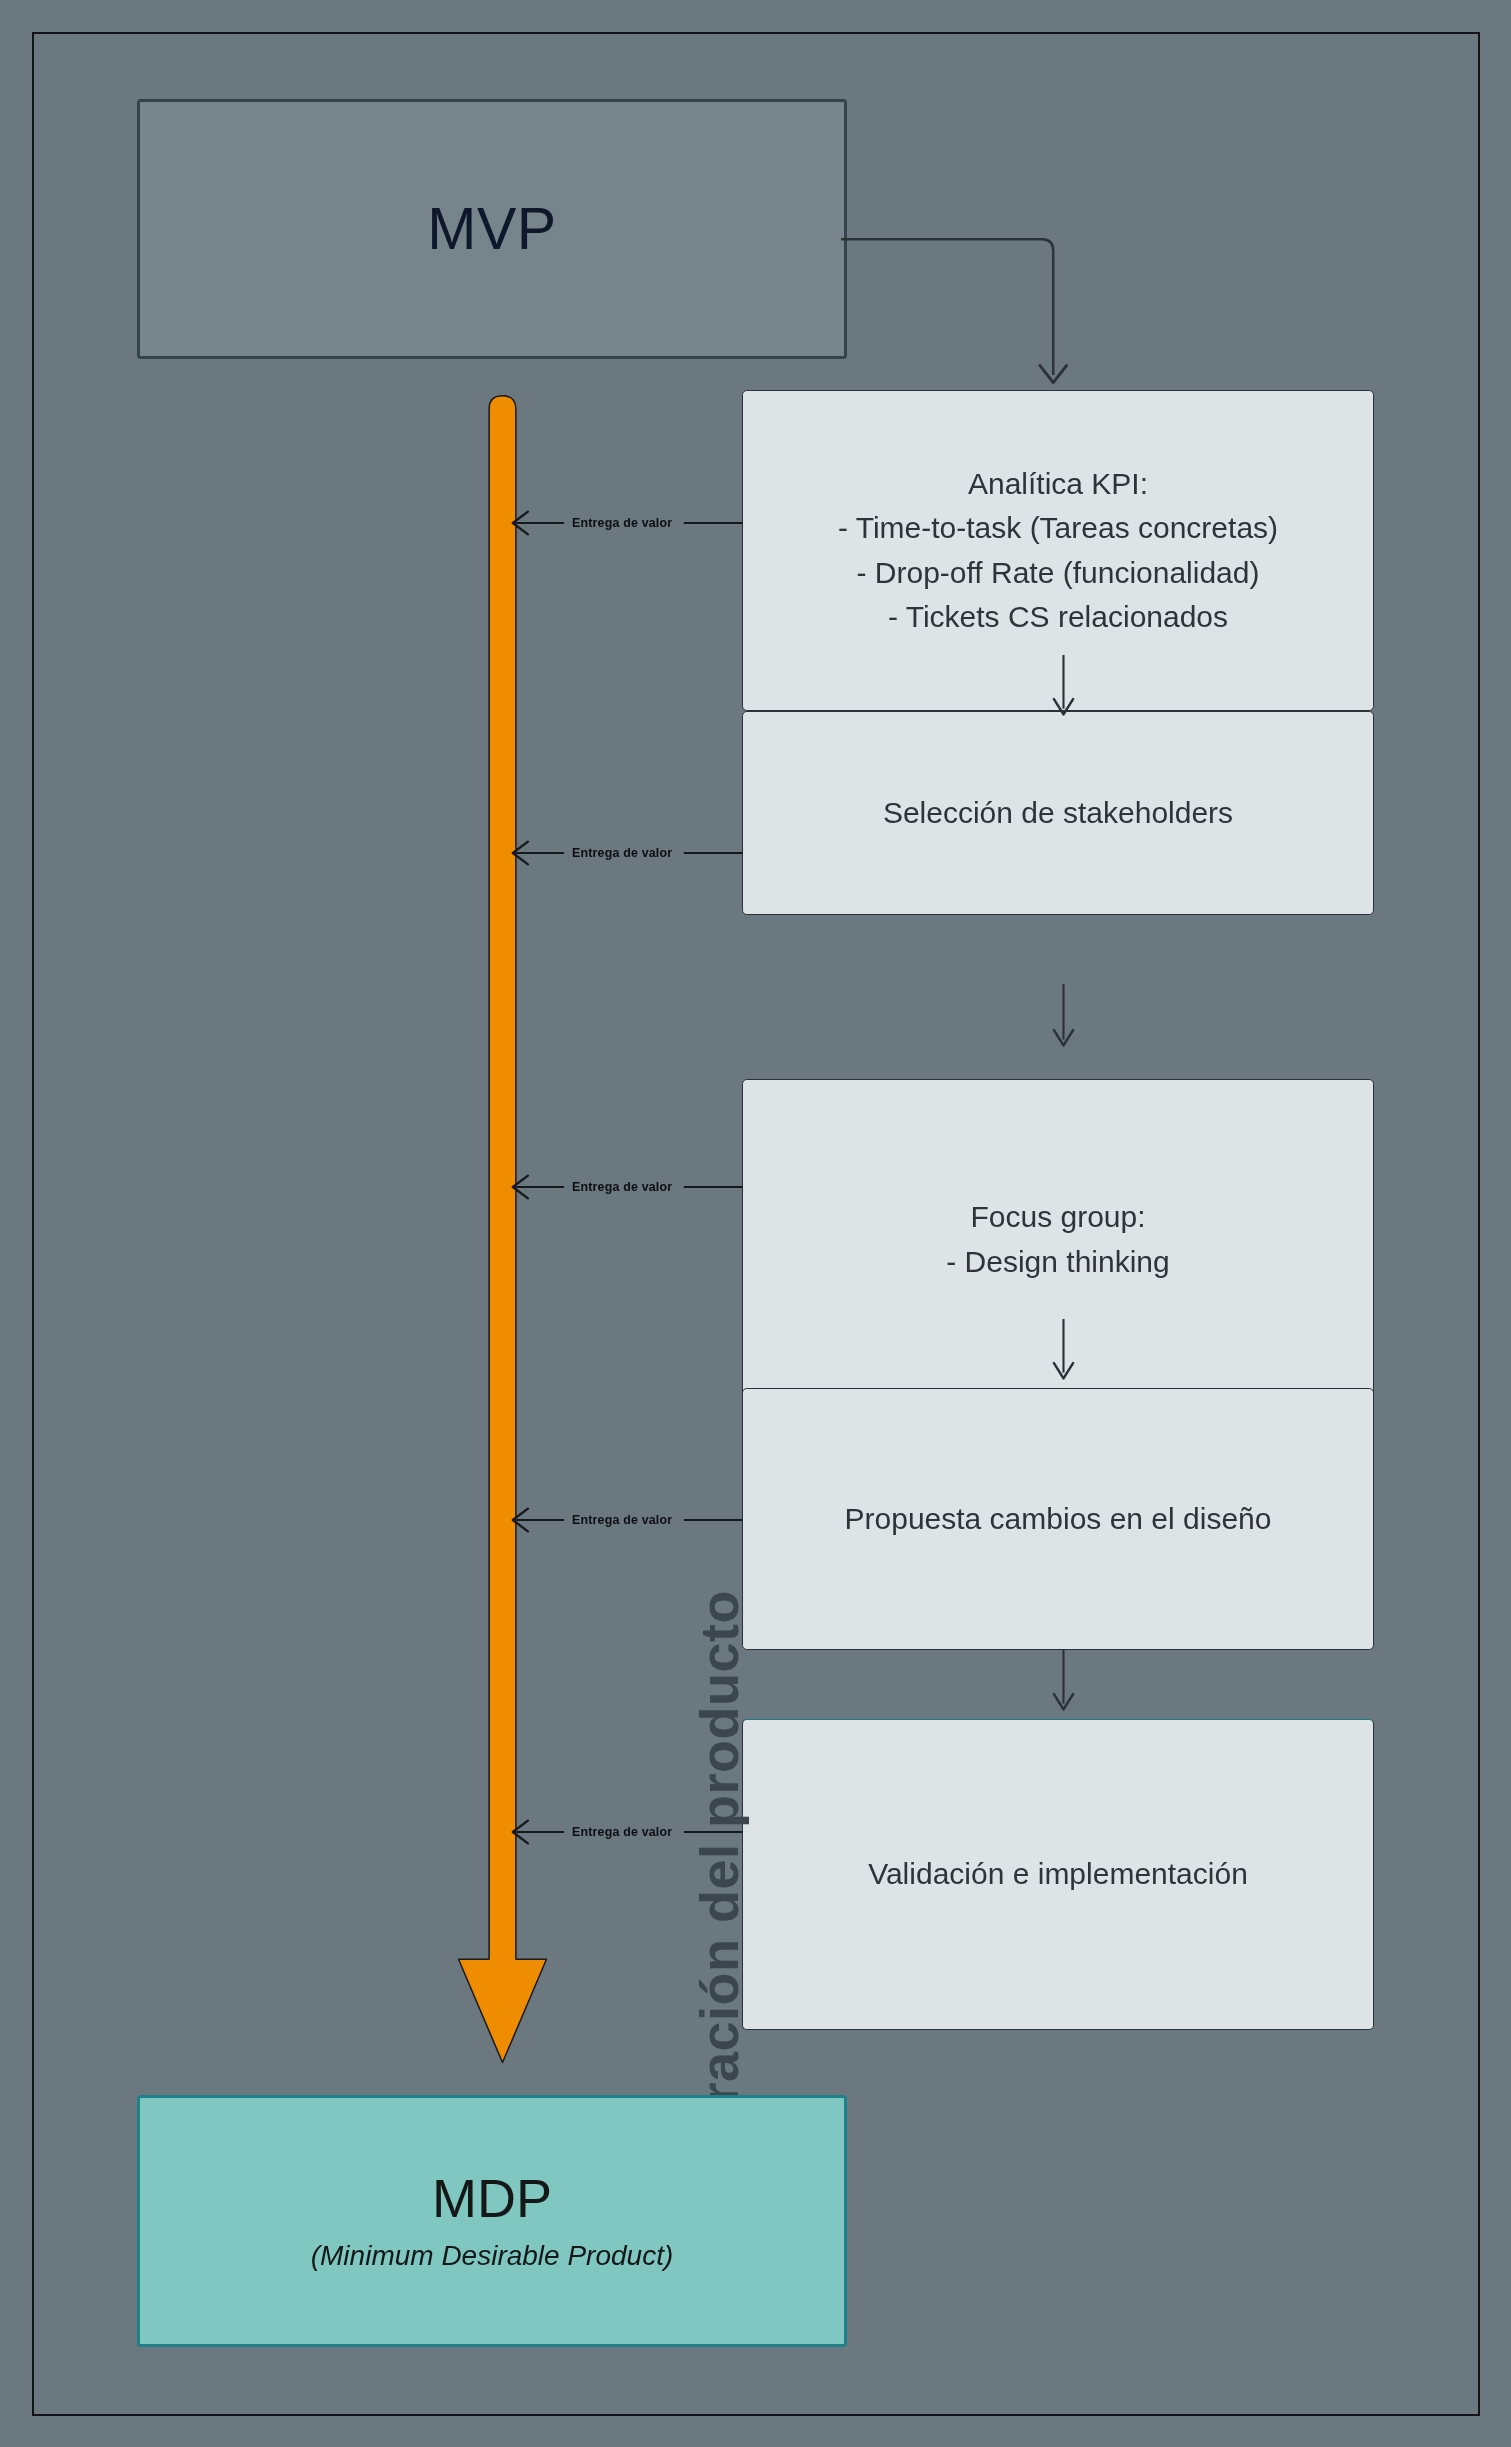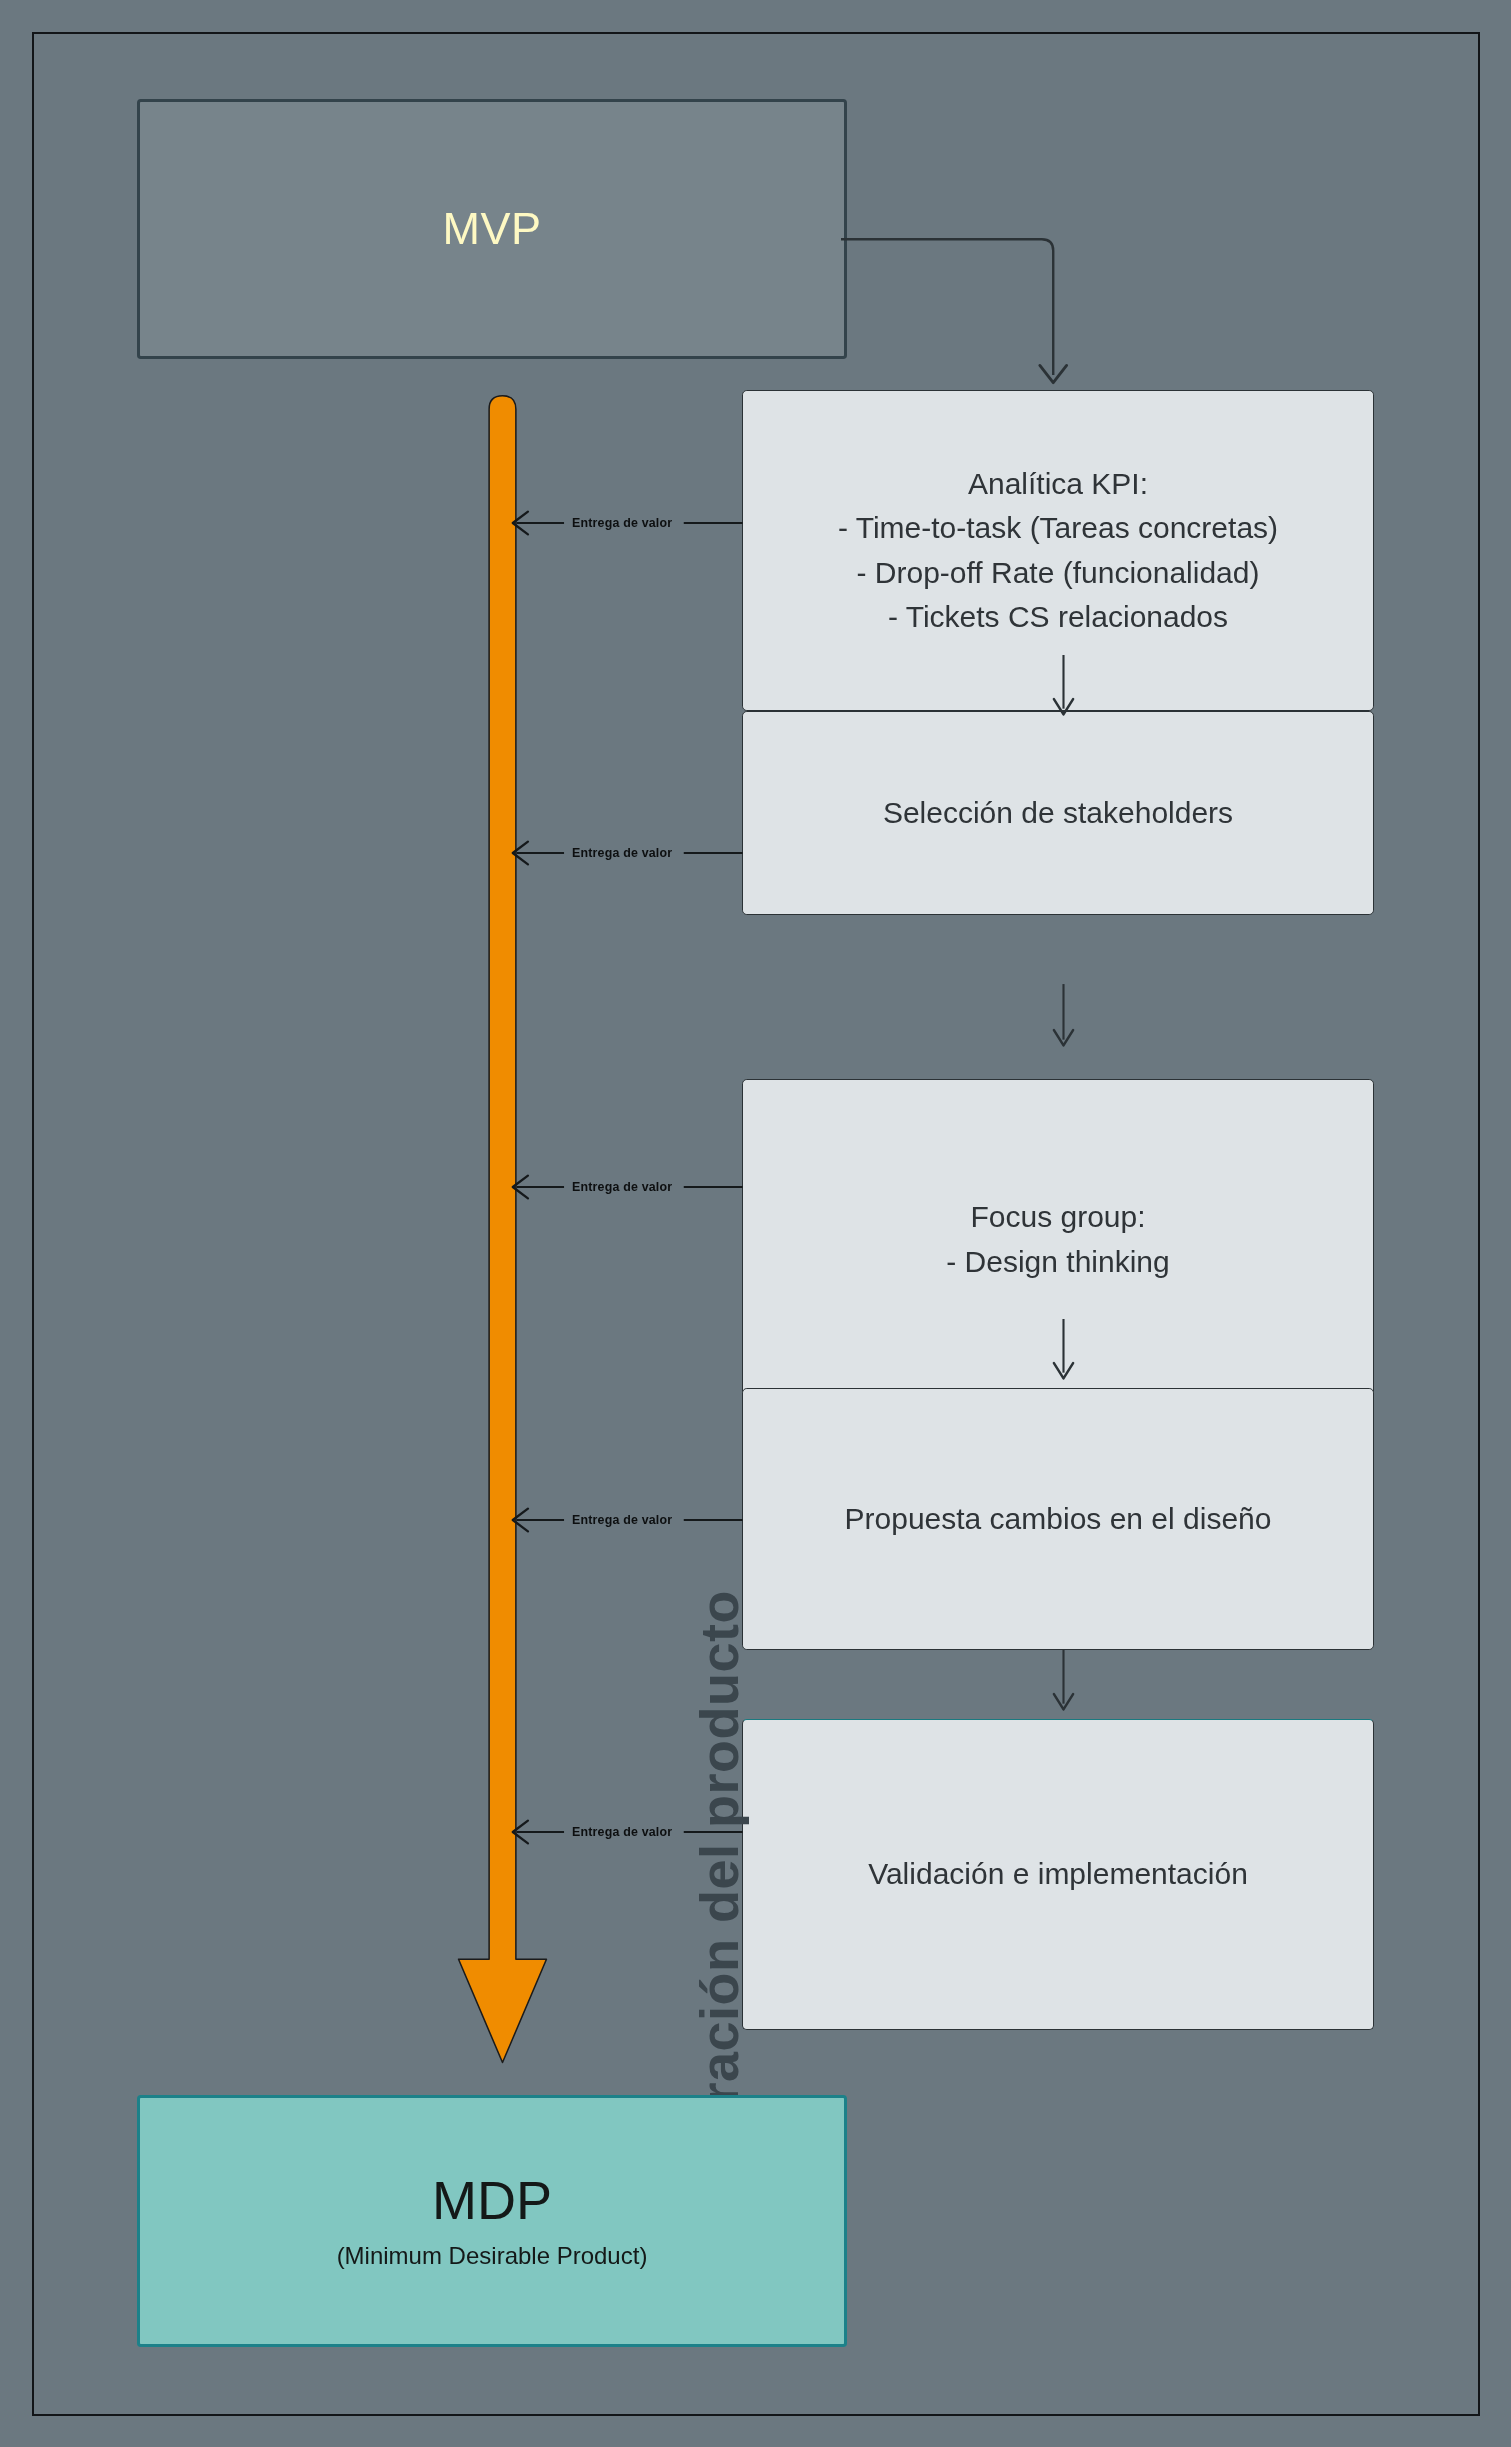--- a/index.html
+++ b/index.html
@@ -41,22 +41,22 @@
     height: 260px;
     background: #77848b;
     border: 3.8px solid #33434b;
     border-radius: 3.8px;
     box-sizing: border-box;
     display: flex;
     align-items: center;
     justify-content: center;
   }
   #mvp-box .mvp-label {
-    font-size: 45px;
-    color: #fef9c3;
+    font-size: 59px;
+    color: #0f172a;
     letter-spacing: 0.5px;
     font-weight: 400;
   }
 
   
   .proc-box {
     position: absolute;
     left: 742px;
     width: 632px;
     background: #dee3e6;
@@ -179,23 +179,24 @@
     align-items: center;
     justify-content: center;
     color: #141918;
   }
   #mdp-box .mdp-title {
     font-size: 54px;
     font-weight: 400;
     line-height: 1.05;
   }
   #mdp-box .mdp-sub {
-    font-size: 24px;
+    font-size: 28px;
     font-weight: 400;
     margin-top: 14px;
+    font-style: italic;
   }
 </style>
 </head>
 <body>
 
 <div id="canvas">
 
   <div id="frame"></div>
 
   <div id="mvp-box">

